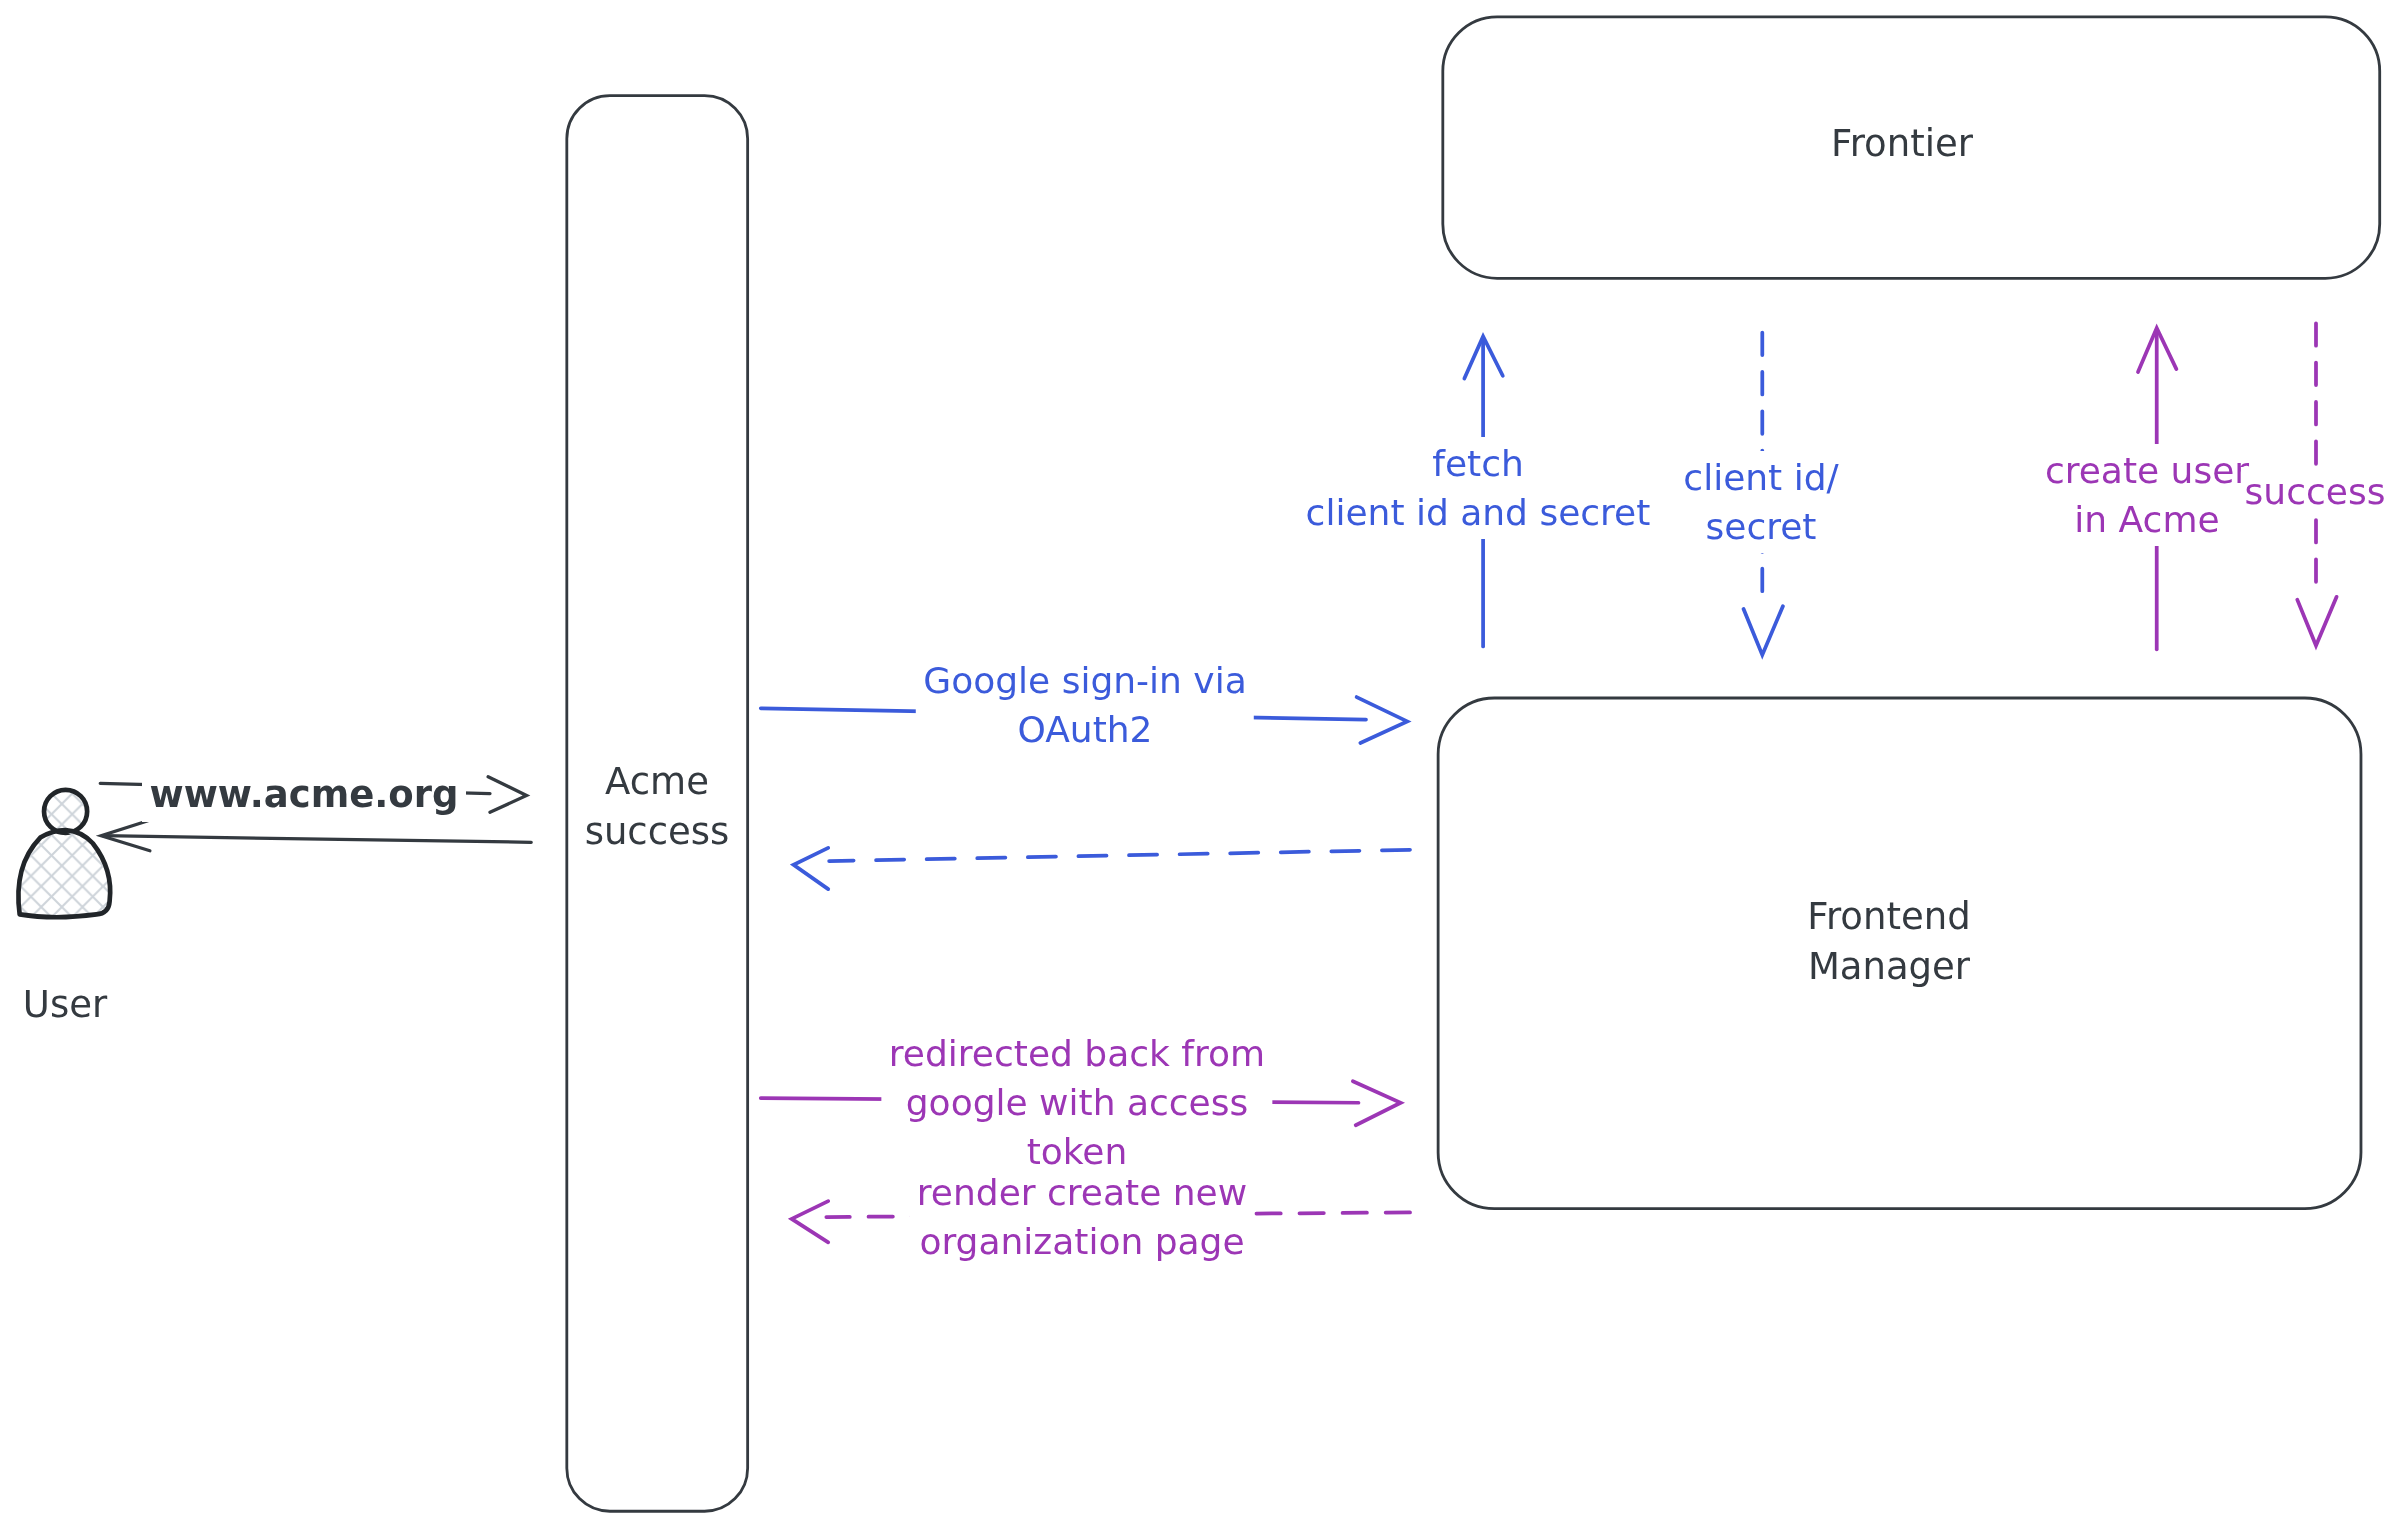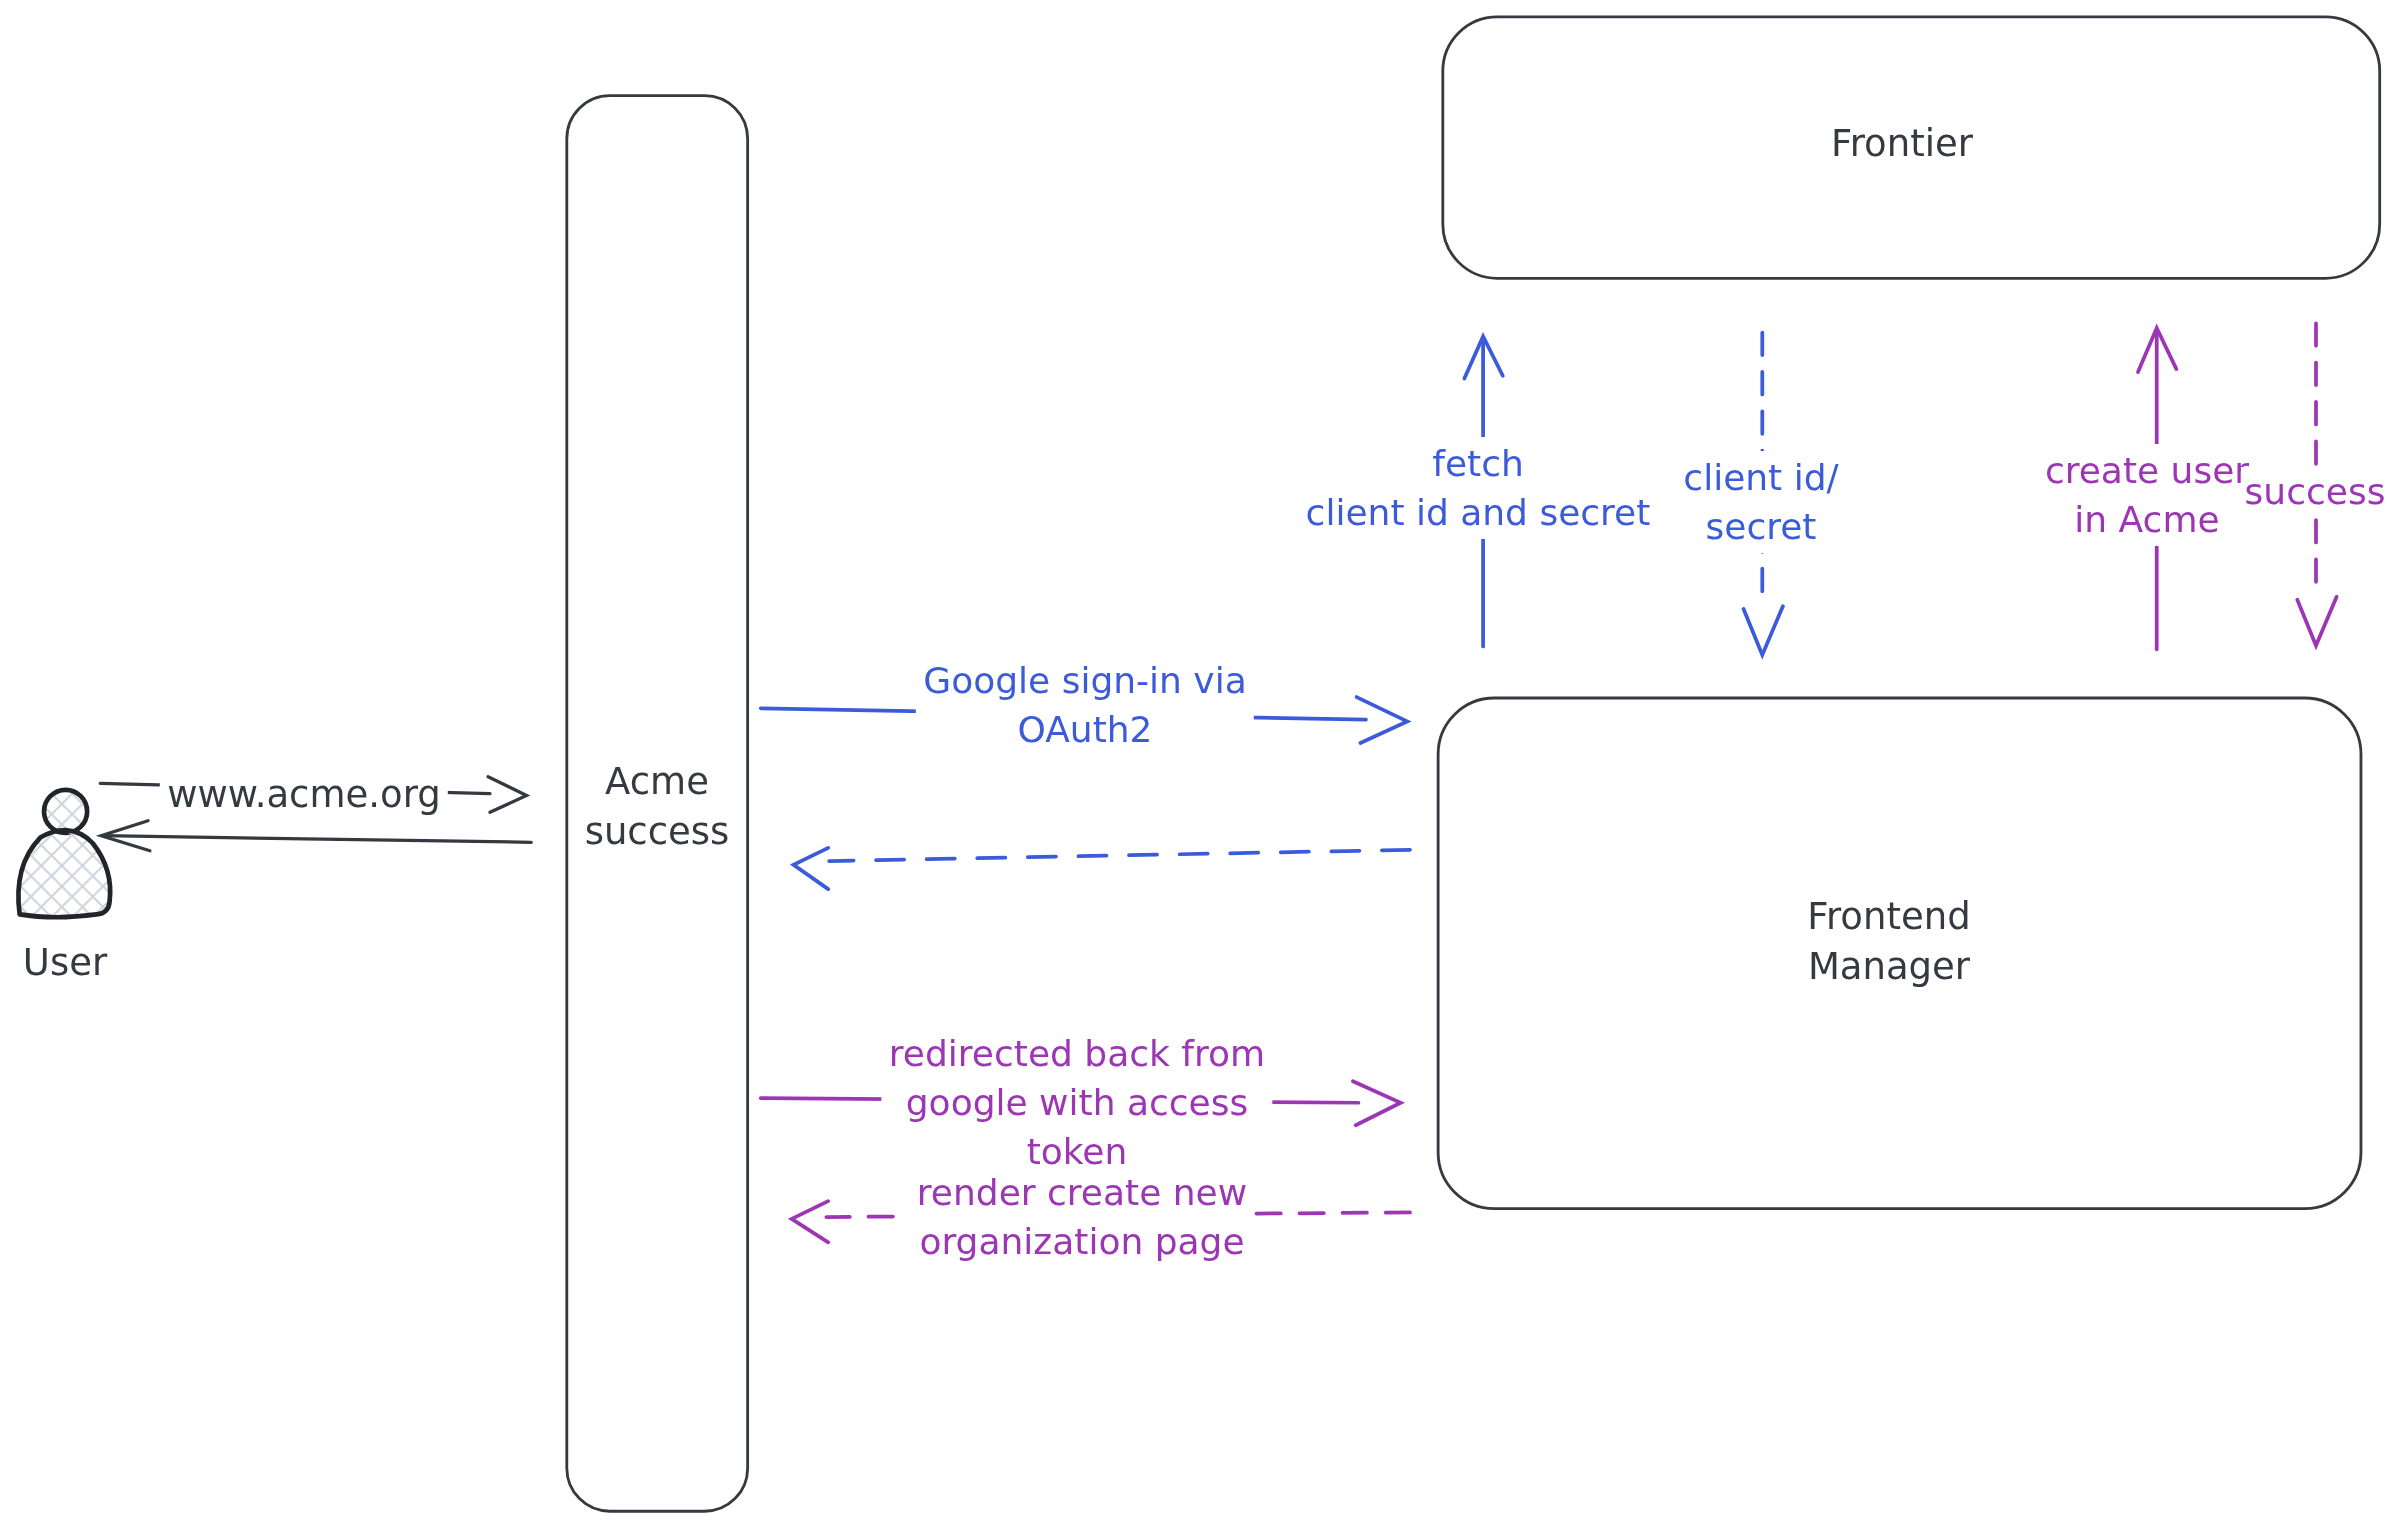--- a/index.html
+++ b/index.html
@@ -107,39 +107,39 @@
       <path d="M 2302 693 L 2302 353"></path>
       <path d="M 2282 397 L 2302 350 L 2323 394"></path>
     </g>
 
     <g stroke="#9c36b5" stroke-width="4" fill="none" stroke-linecap="round">
       <path d="M 2472 345 L 2472 632" stroke-dasharray="24 18"></path>
       <path d="M 2452 640 L 2472 689 L 2494 637"></path>
     </g>
   </svg>
 
-  <div class="label dark" style="left:65px; top:938px;">
+  <div class="label dark" style="left:65px; top:980px;">
     <div>User</div>
   </div>
 
   <div class="label dark" style="left:657px; top:757px;">
     <div>Acme</div>
     <div>success</div>
   </div>
 
   <div class="label dark" style="left:1902px; top:119px;">
     <div>Frontier</div>
   </div>
 
   <div class="label dark" style="left:1889px; top:892px;">
     <div>Frontend</div>
     <div>Manager</div>
   </div>
 
-  <div class="label dark masked" style="left:304px; top:768px; font-size:37px;">
+  <div class="label dark masked" style="left:304px; top:768px; font-size:37px;font-weight:bold;">
     <div>www.acme.org</div>
   </div>
 
   <div class="label blue masked" style="left:1085px; top:654px;">
     <div>Google sign-in via</div>
     <div>OAuth2</div>
   </div>
 
 
   <div class="label blue masked" style="left:1478px; top:437px;">

